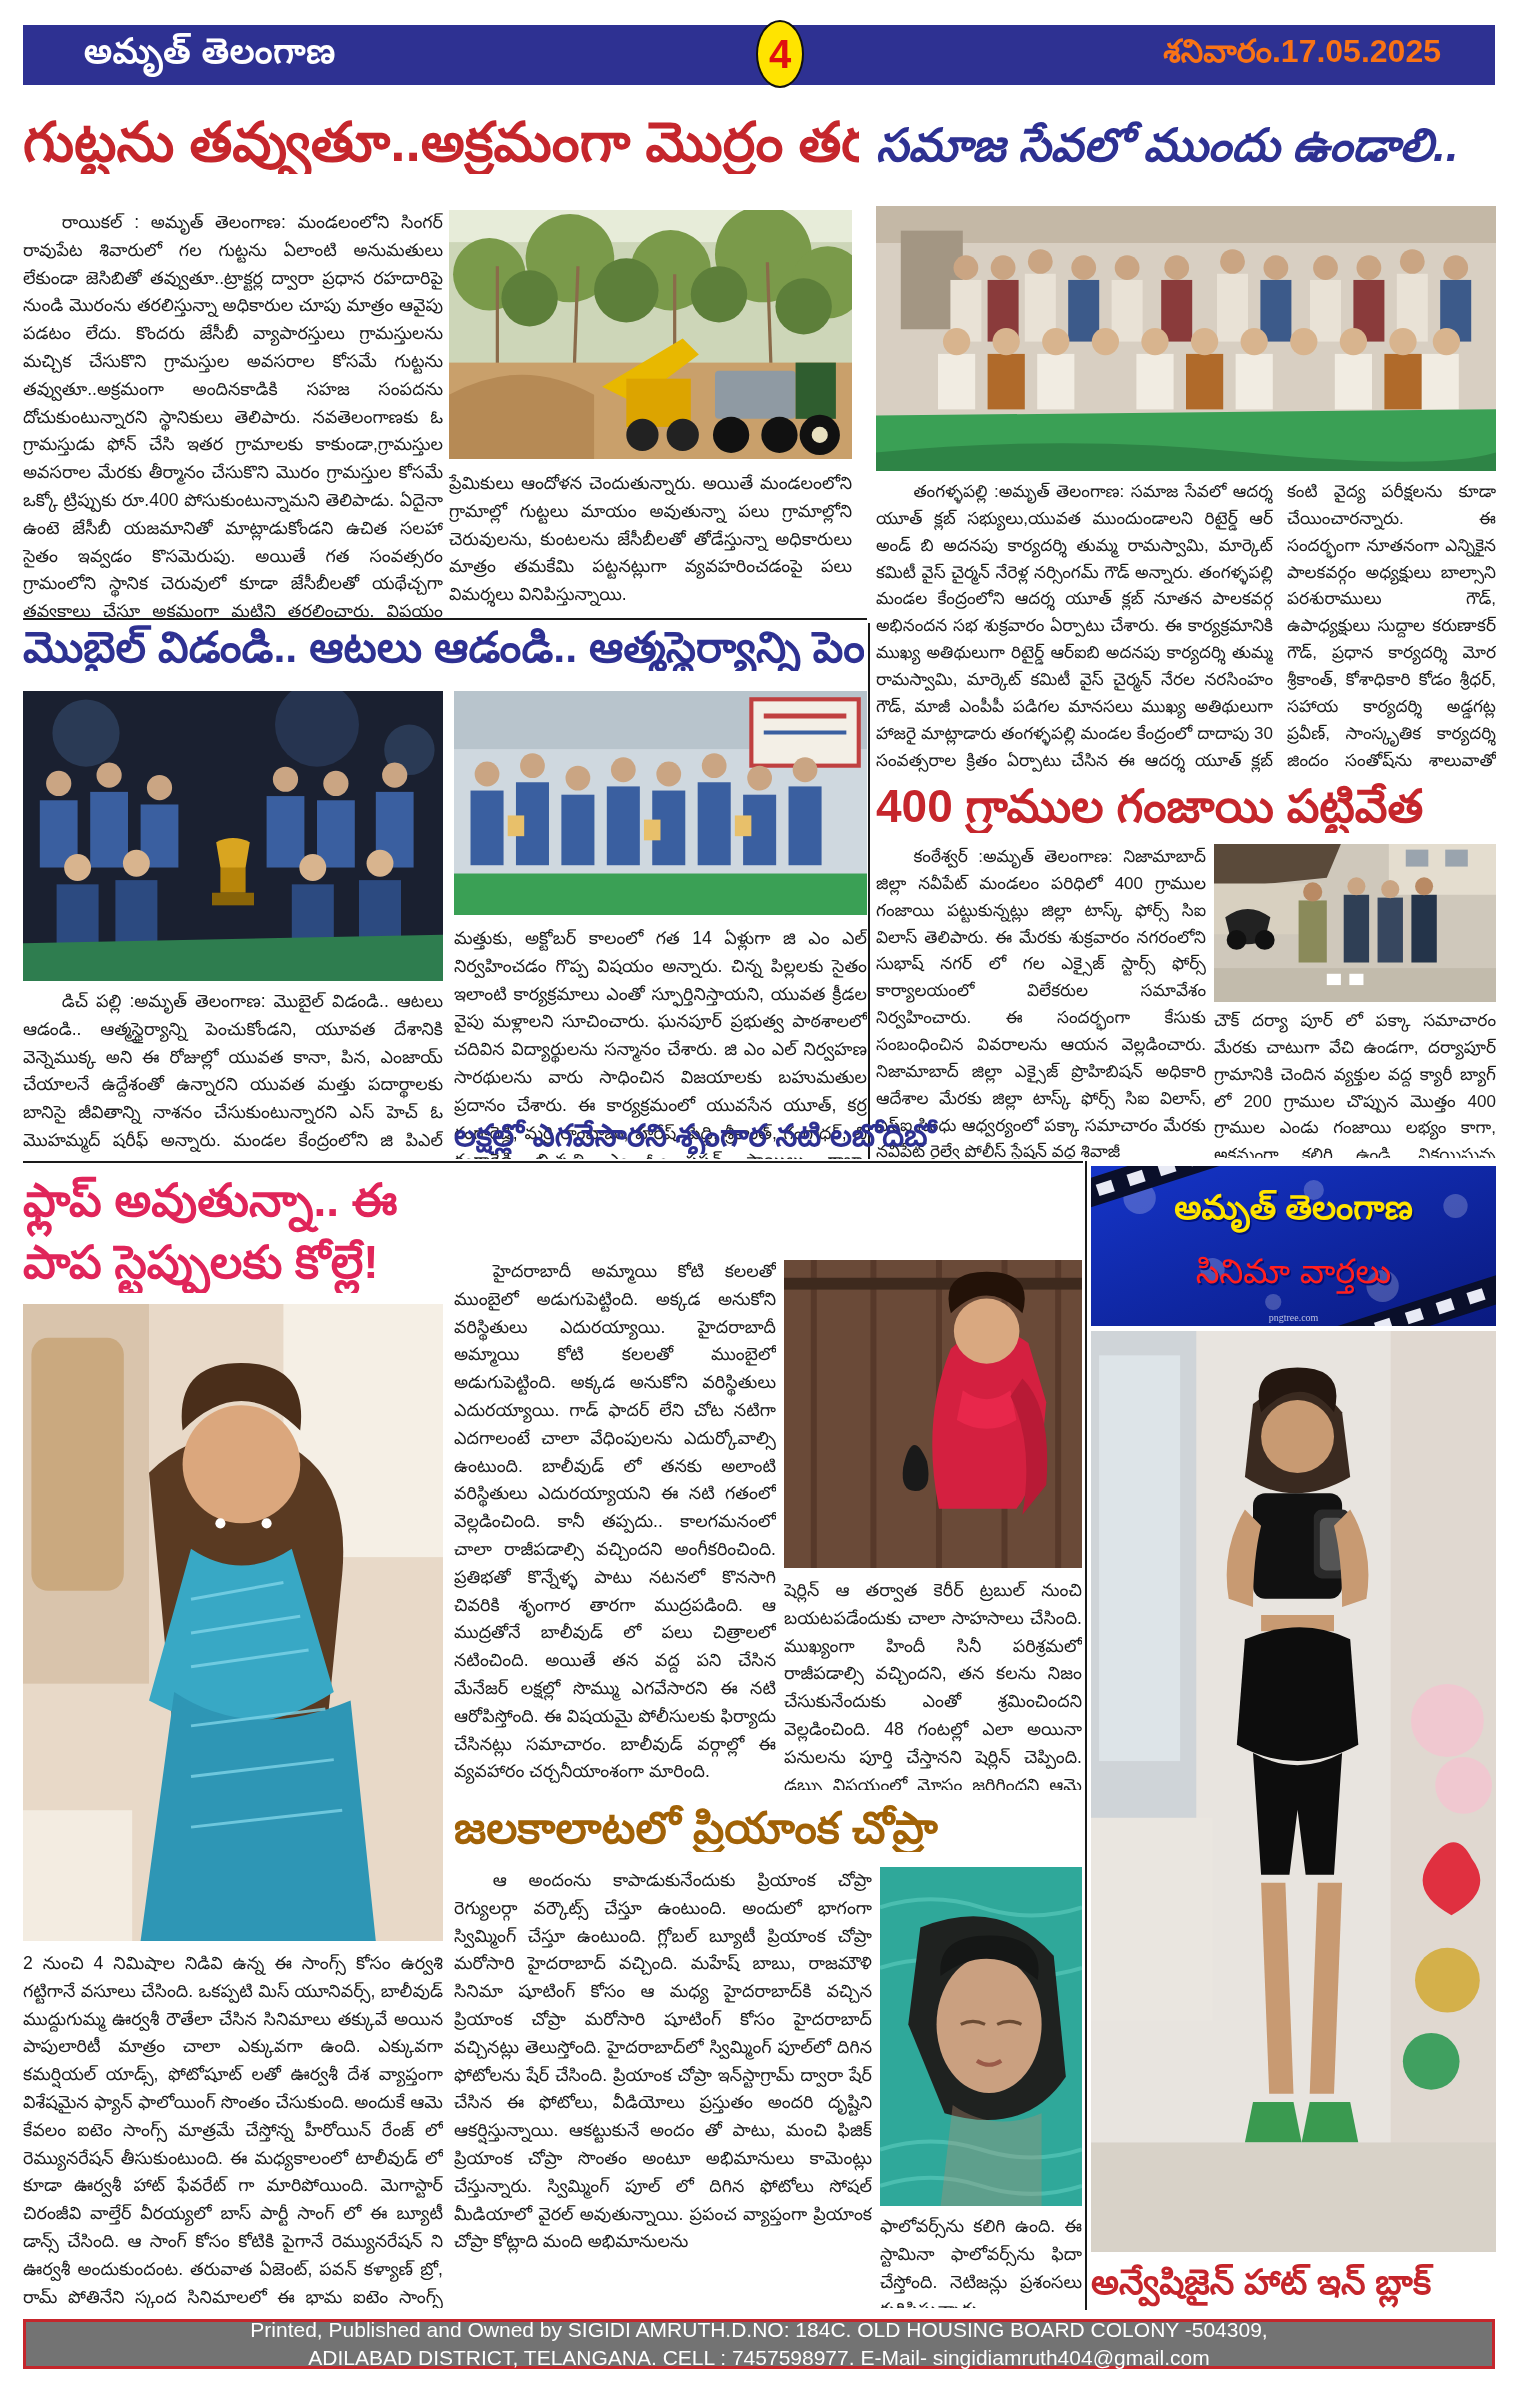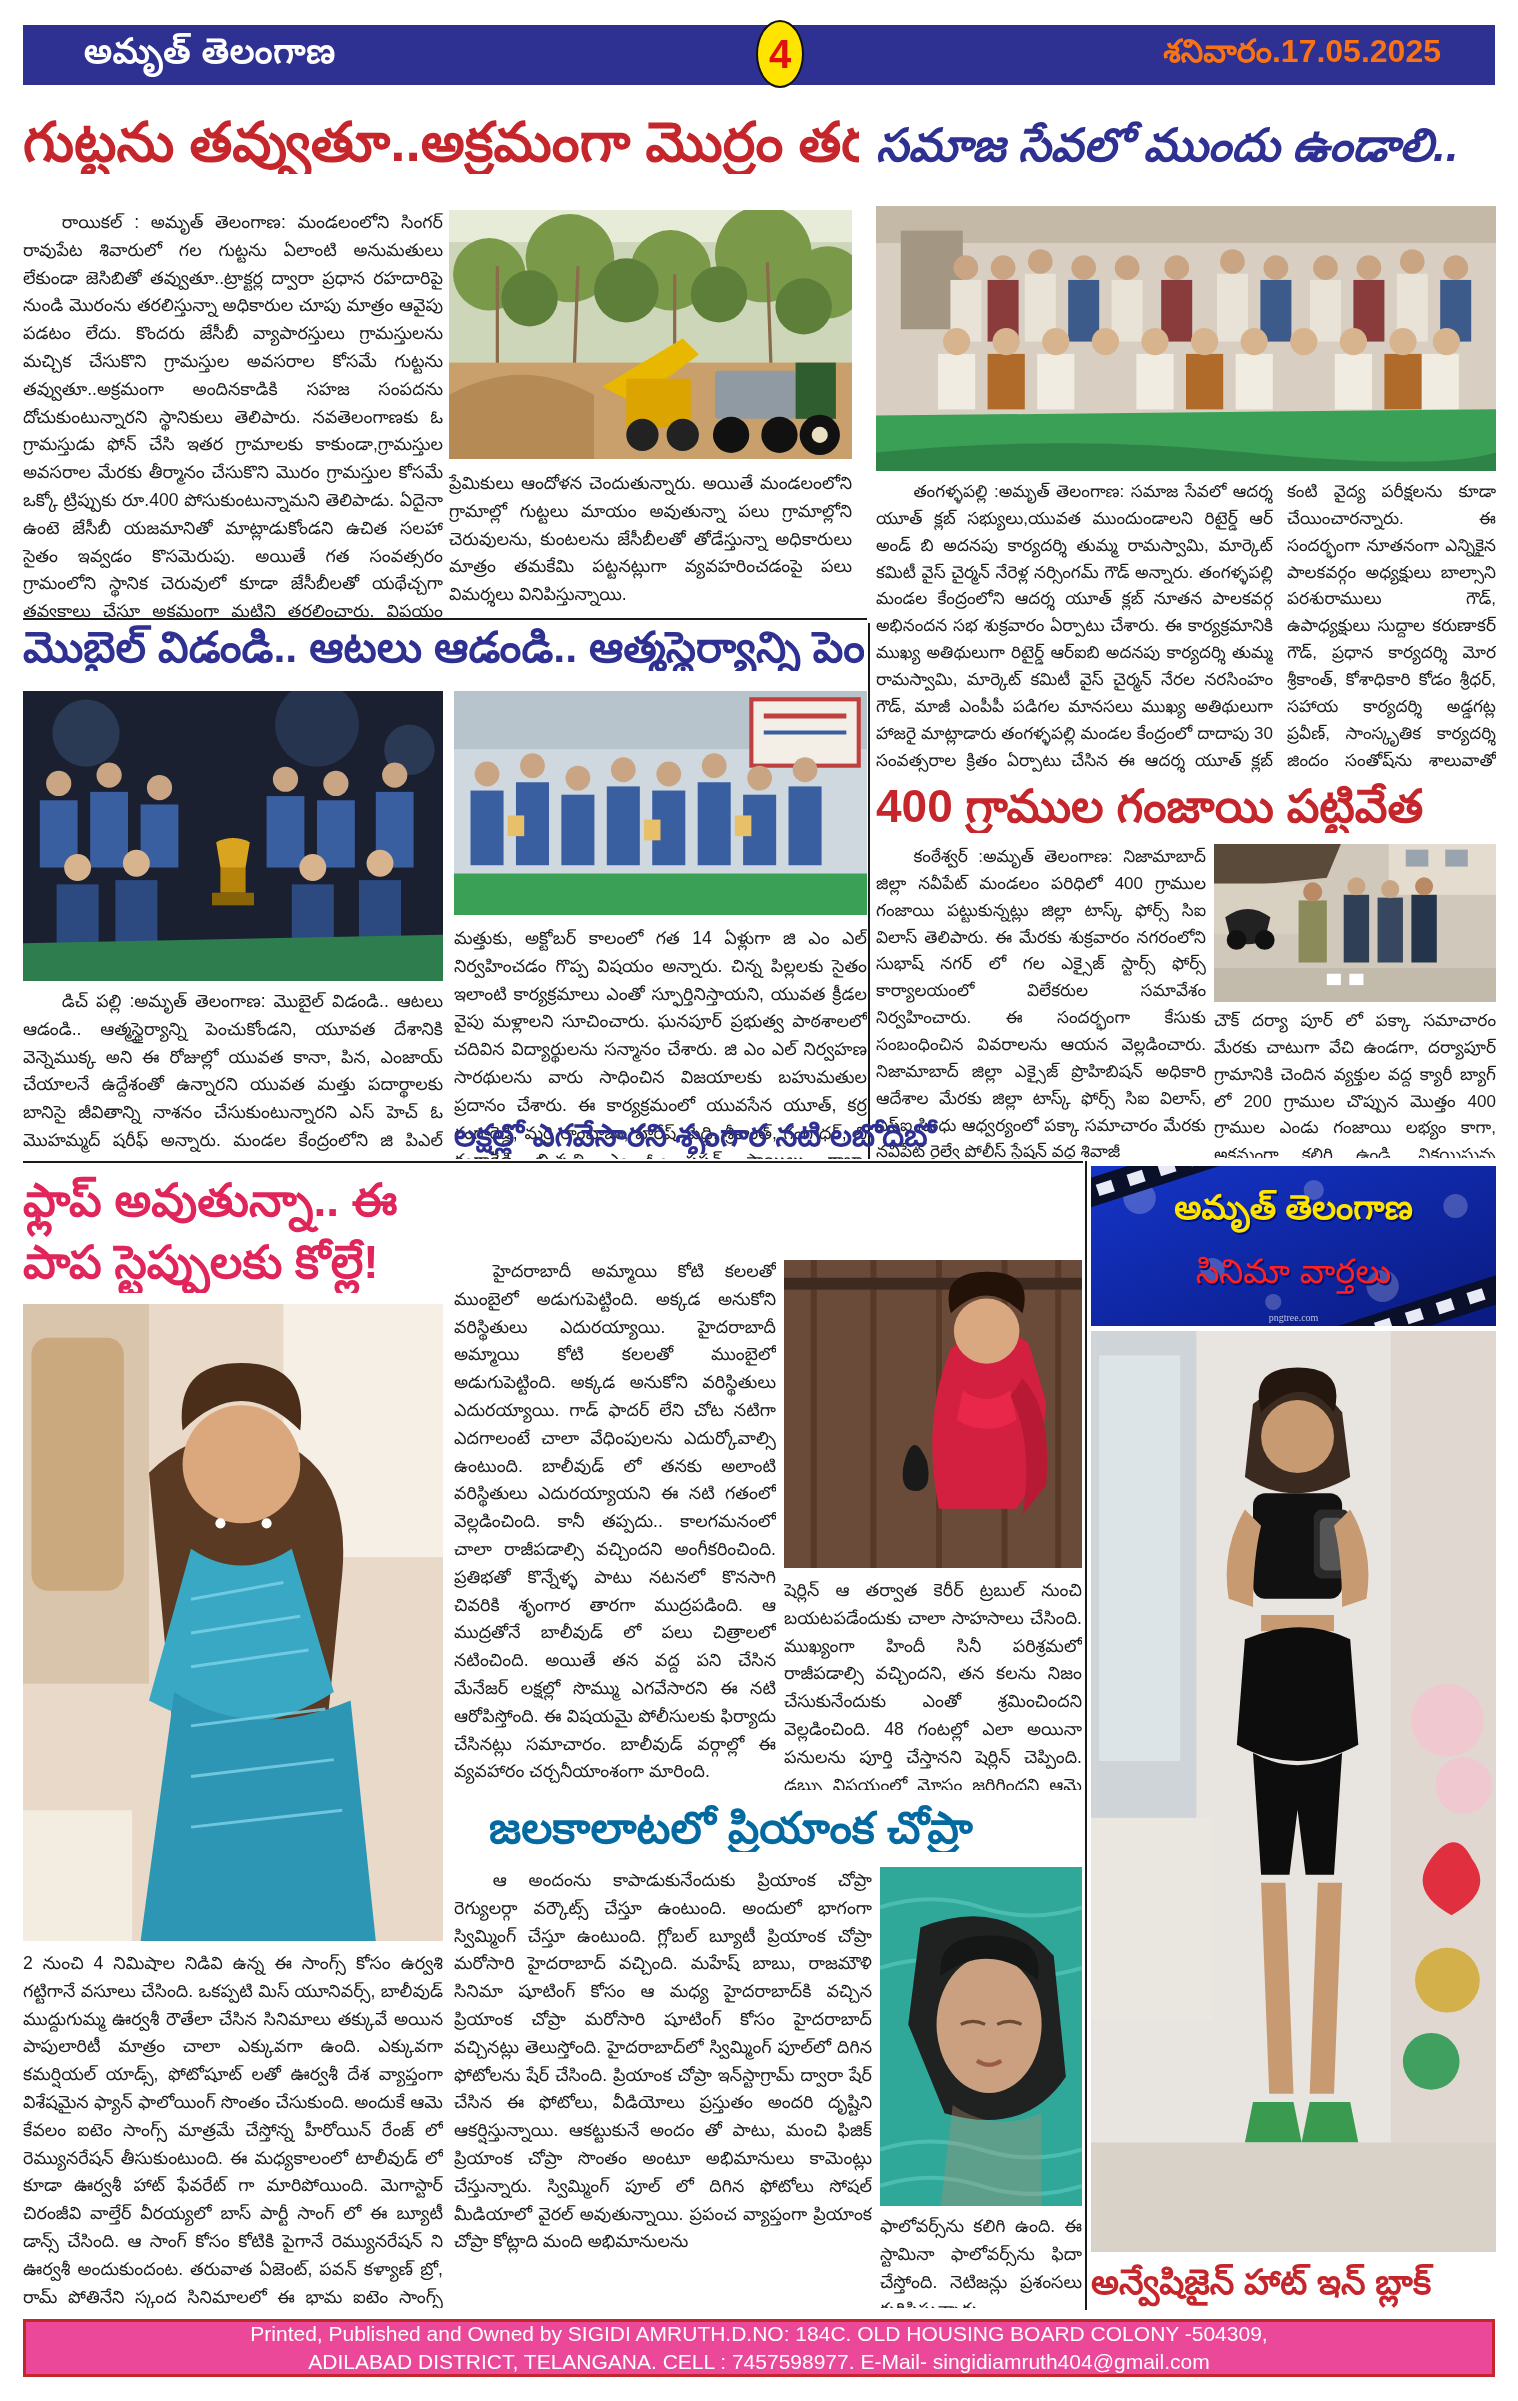--- a/index.html
+++ b/index.html
@@ -10,42 +10,42 @@
   .masthead { position:absolute; left:23px; top:25px; width:1472px; height:60px; background:#2e3192; display:flex; align-items:center; }
   .masthead-title { position:absolute; left:61px; color:#fff; font-size:35px; font-weight:bold; letter-spacing:0.8px; }
   .page-circle { position:absolute; left:733px; top:-4.6px; width:48px; height:68px; background:#ffe400; border:2.3px solid #111; border-radius:50%; display:flex; align-items:center; justify-content:center; }
   .page-circle span { color:#e01010; font-size:40px; font-weight:bold; }
   .masthead-date { position:absolute; right:54px; color:#f97316; font-size:32px; font-weight:bold; }
 
   .headline { position:absolute; font-weight:bold; line-height:1.12; white-space:nowrap; overflow:hidden; }
   .headline.wrap { white-space:normal; }
   .red { color:#c5262c; }
   .blue { color:#2e3192; }
-  .green { color:#0369a1;margin-left:35px; }
+  .green { color:#a16207; }
   .crimson { color:#e0255a; }
 
   .body-text { position:absolute; font-size:17.6px; line-height:1.58; text-align:justify; color:#1a1a1a; overflow:hidden; }
   .body-text.indent { text-indent:2.2em; }
   .small { font-size:17px; }
 
   .photo { position:absolute; overflow:hidden; background:#d8d8d8; }
   .photo svg { width:100%; height:100%; display:block; }
 
   .rule { position:absolute; background:#1a1a1a; }
 
   
   .banner { position:absolute; left:1091px; top:1166px; width:405px; height:160px; overflow:hidden; }
   .banner svg { position:absolute; inset:0; width:100%; height:100%; }
   .banner .b1 { position:absolute; top:21.5px; width:100%; text-align:center; color:#ffe400; font-size:34px; font-weight:bold; text-shadow:1.5px 1.5px 0 #00127a; }
   .banner .b2 { position:absolute; top:86px; width:100%; text-align:center; color:#ff2020; font-size:34px; font-weight:normal; text-shadow:1.5px 1.5px 0 #00127a; }
   .banner .wm { position:absolute; bottom:3.1px; width:100%; text-align:center; color:rgba(255,255,255,.7); font-size:10px;font-family:Liberation Serif, serif; }
 
   .hot-headline { position:absolute; left:1091px; top:2262px; width:405px; text-align:left; color:#c5262c; font-size:35px; font-weight:bold; white-space:nowrap; overflow:hidden; }
 
-  .footer { position:absolute; left:23px; top:2319px; width:1472px; height:58px; background:#ec4899; border:3.1px solid #c5262c; display:flex; flex-direction:column; align-items:center; justify-content:center; gap:4.6px; }
+  .footer { position:absolute; left:23px; top:2319px; width:1472px; height:50px; background:#737373; border:3.1px solid #c5262c; display:flex; flex-direction:column; align-items:center; justify-content:center; gap:4.6px; }
   .footer div { color:#fff; font-size:21px; }
 </style>
 </head>
 <body>
 
 <div class="page">
 
   <div class="masthead">
     <div class="masthead-title">అమృత్ తెలంగాణ</div>
     <div class="page-circle">

